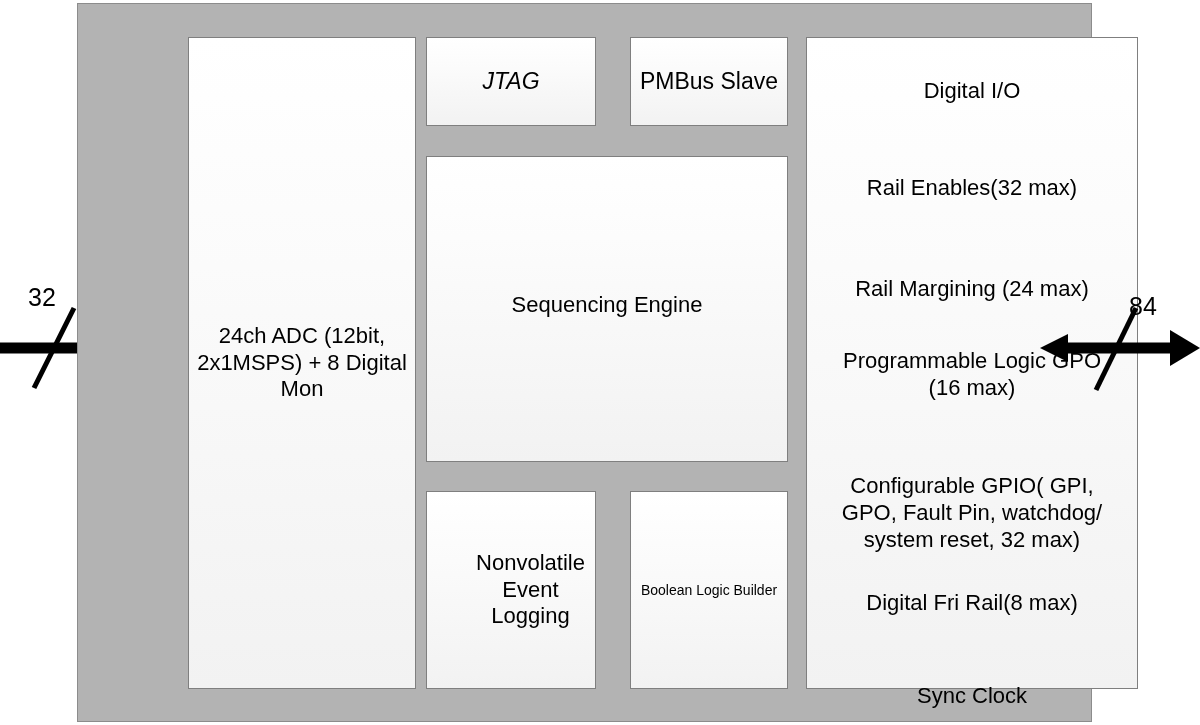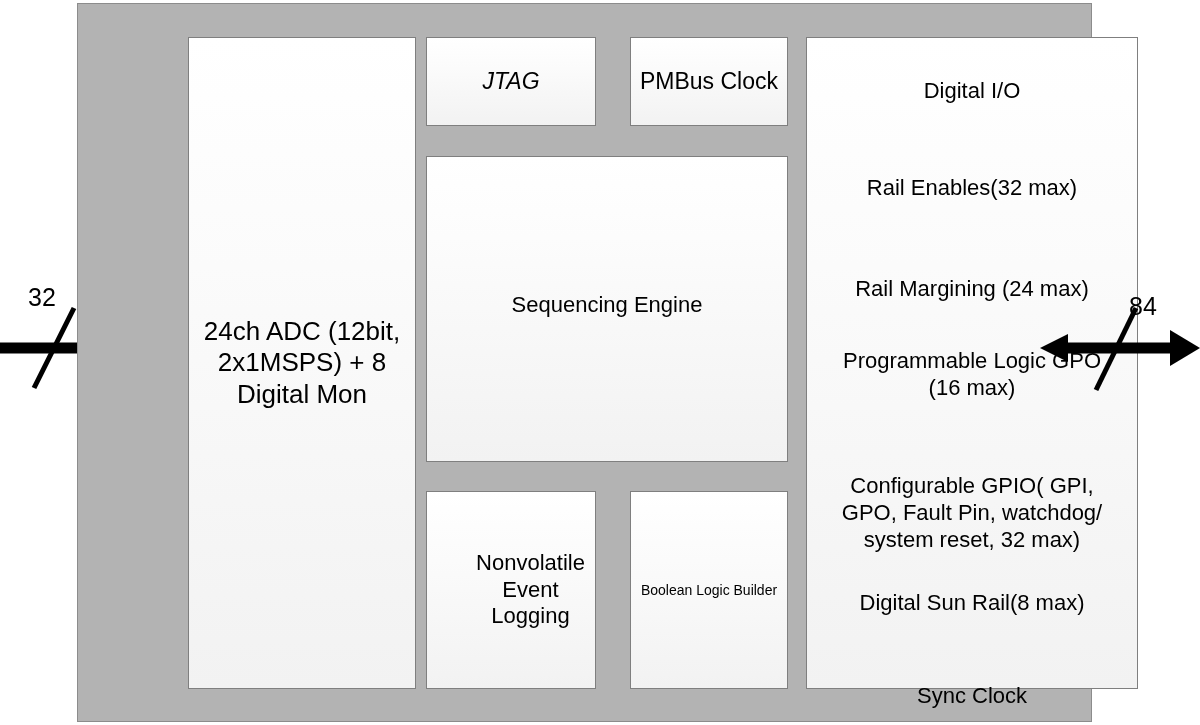--- a/index.html
+++ b/index.html
@@ -32,21 +32,21 @@
     border: 1px solid #7f7f7f;
     display: flex;
     align-items: center;
     justify-content: center;
     text-align: center;
     color: #000000;
     line-height: 1.20;
   }
   .block .blabel { display: block; padding: 0 6px; }
 
-  #block-adc      { left: 110px; top: 33px;  width: 228px; height: 652px; font-size: 26px; }
+  #block-adc      { left: 110px; top: 33px;  width: 228px; height: 652px; font-size: 22px; }
   #block-jtag     { left: 348px; top: 33px;  width: 170px; height: 89px;  font-size: 23px; font-style: italic; }
   #block-pmbus    { left: 552px; top: 33px;  width: 158px; height: 89px;  font-size: 23px; }
   #block-seq      { left: 348px; top: 152px; width: 362px; height: 306px; font-size: 22px; }
   #block-nvlog    { left: 348px; top: 487px; width: 170px; height: 198px; font-size: 22px; padding-left: 39px; }
   #block-boolean  { left: 552px; top: 487px; width: 158px; height: 198px; font-size: 14px; }
 
   
   #block-seq { align-items: flex-start; }
   #block-seq .blabel { margin-top: 135px; }
 
@@ -103,42 +103,42 @@
 
     <div class="block" id="block-adc">
       <span class="blabel">24ch ADC  (12bit, 2x1MSPS) + 8 Digital Mon</span>
     </div>
 
     <div class="block" id="block-jtag">
       <span class="blabel">JTAG</span>
     </div>
 
     <div class="block" id="block-pmbus">
-      <span class="blabel">PMBus Clock</span>
+      <span class="blabel">PMBus Slave</span>
     </div>
 
     <div class="block" id="block-seq">
       <span class="blabel">Sequencing Engine</span>
     </div>
 
     <div class="block" id="block-nvlog">
       <span class="blabel">Nonvolatile Event Logging</span>
     </div>
 
     <div class="block" id="block-boolean">
       <span class="blabel">Boolean Logic Builder</span>
     </div>
 
     <div class="block" id="block-digital-io">
       <div class="io-line" id="io-line-0">Digital I/O</div>
       <div class="io-line" id="io-line-1">Rail Enables(32 max)</div>
       <div class="io-line" id="io-line-2">Rail Margining (24 max)</div>
       <div class="io-line" id="io-line-3">Programmable Logic  GPO (16 max)</div>
       <div class="io-line" id="io-line-4">Configurable GPIO( GPI, GPO, Fault Pin, watchdog/ system reset,  32 max)</div>
-      <div class="io-line" id="io-line-5">Digital Sun Rail(8 max)</div>
+      <div class="io-line" id="io-line-5">Digital Fri Rail(8 max)</div>
       <div class="io-line" id="io-line-6">Sync Clock</div>
     </div>
 
   </div>
 
   <svg id="arrow-out-svg" class="arrow-svg" viewBox="0 0 160 120">
     <line x1="22" y1="68" x2="136" y2="68" stroke="#000" stroke-width="11"></line>
     <polygon points="28,54 0,68 28,82" fill="#000"></polygon>
     <polygon points="130,50 160,68 130,86" fill="#000"></polygon>
     <line x1="56" y1="110" x2="96" y2="28" stroke="#000" stroke-width="5"></line>

